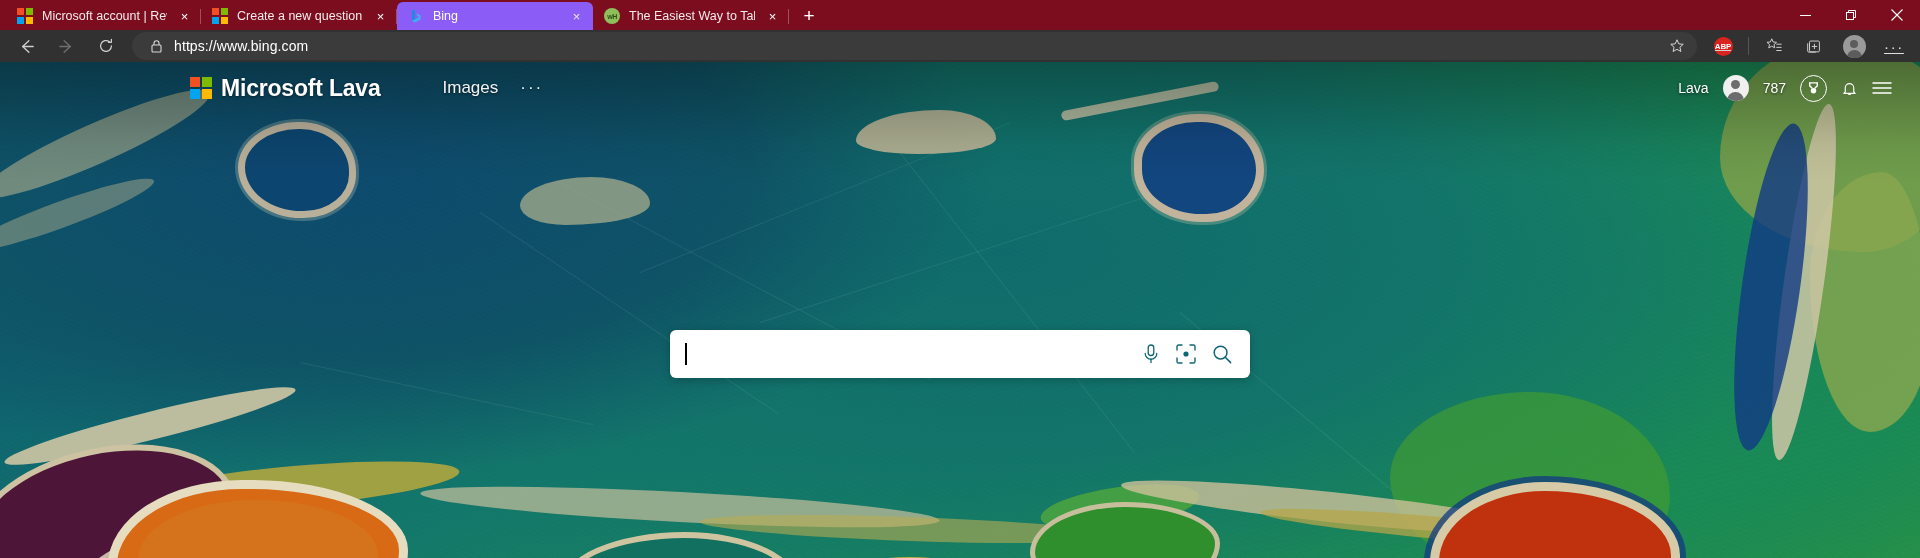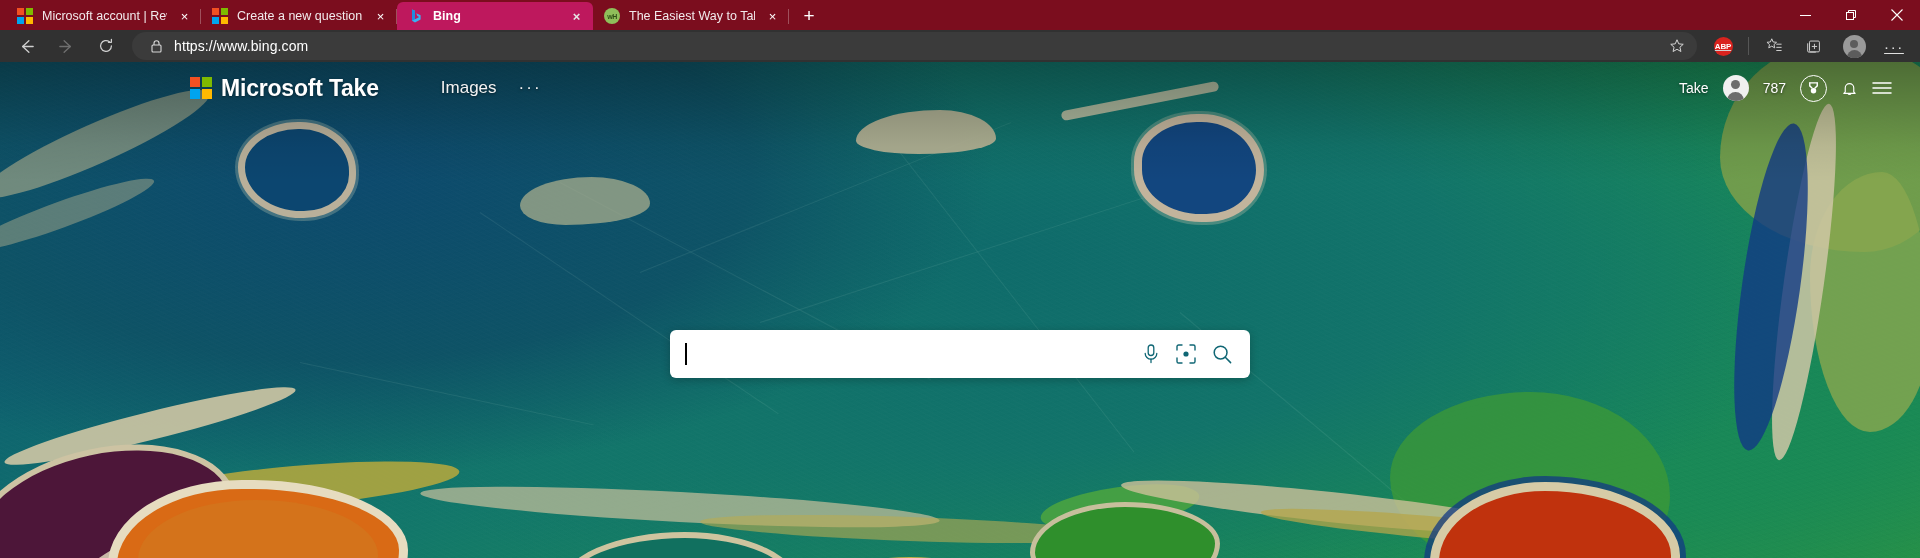--- a/index.html
+++ b/index.html
@@ -18,21 +18,21 @@
   .tab {
     position: relative; height: 28px; display: flex; align-items: center;
     gap: 9px; padding: 0 8px 0 11px; min-width: 0;
     border-radius: 6px 6px 0 0; cursor: default;
   }
   .tab.inactive { background: transparent; }
   .tab.inactive::after {
     content: ""; position: absolute; right: 0; top: 7px; height: 15px;
     width: 1px; background: rgba(255,255,255,0.28);
   }
-  .tab.active { background: #be185d; font-weight: bold; }
+  .tab.active { background: #8b5cf6; }
   .tab-title {
     font-size: 12.5px; color: #ffffff; white-space: nowrap;
     overflow: hidden; text-overflow: clip; flex: 1 1 auto;
   }
   .tab.inactive .tab-title { color: #f2eaec; }
   .tab-w1 { width: 195px; }
   .tab-w2 { width: 196px; }
   .tab-w3 { width: 196px; }
   .tab-w4 { width: 196px; }
   .tab-fav { flex: 0 0 16px; width: 16px; height: 16px; position: relative; }
@@ -552,30 +552,30 @@
   </div>
 
   <div class="bing-header">
     <div class="bing-logo">
       <span class="ms-squares">
         <i class="ms-r"></i>
           <i class="ms-g"></i>
           <i class="ms-b"></i>
           <i class="ms-y"></i>
       </span>
-      <span class="bing-wordmark">Microsoft Take</span>
+      <span class="bing-wordmark">Microsoft Lava</span>
     </div>
 
     <div class="hdr-nav">
       <span class="hdr-nav-item">Images</span>
       <span class="hdr-dots">···</span>
     </div>
 
     <div class="hdr-right">
-      <span class="user-name">Take</span>
+      <span class="user-name">Lava</span>
       <span class="user-avatar">
         <span class="uhead"></span>
           <span class="ubody"></span>
       </span>
       <span class="points">787</span>
       <span class="rewards-ico">
         <svg width="15" height="15" viewBox="0 0 16 16">
           <path d="M4 2 V5.2 L6.4 7.4 M12 2 V5.2 L9.6 7.4" fill="none" stroke="#fff" stroke-width="1.5" stroke-linecap="round"></path>
           <path d="M4 2 H12" stroke="#fff" stroke-width="1.5" stroke-linecap="round"></path>
           <circle cx="8" cy="10.3" r="2.9" fill="#fff"></circle>

